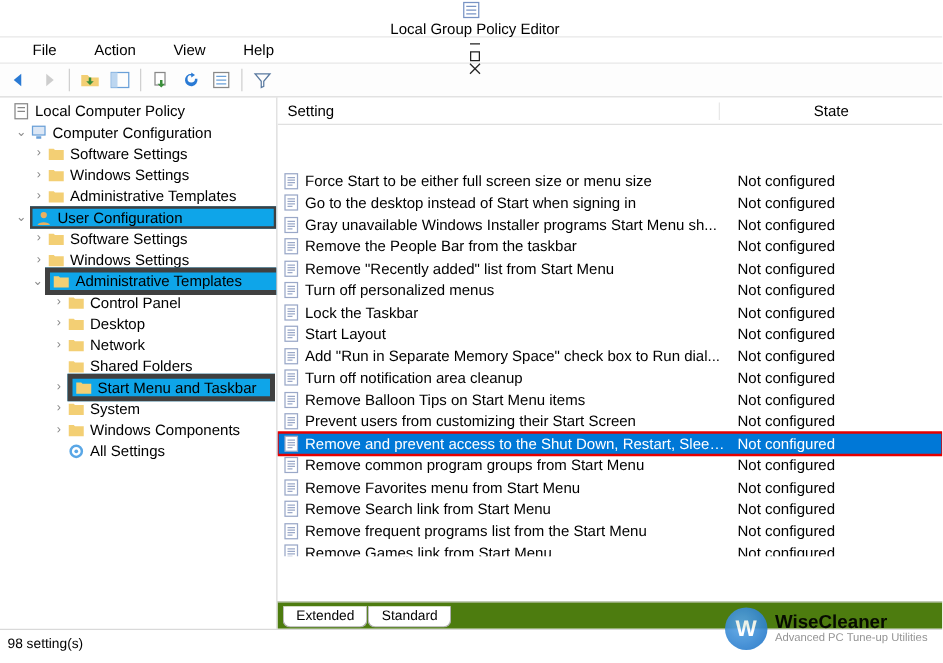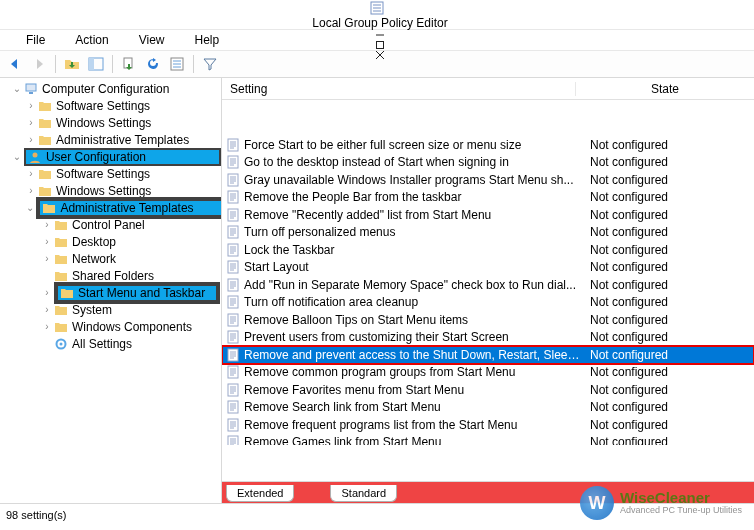--- a/index.html
+++ b/index.html
@@ -95,43 +95,43 @@
   }
   .list-row .row-setting {
     width:336px; overflow:hidden; text-overflow:ellipsis; white-space:nowrap;
   }
   .list-row .row-state { flex:1; padding-left: 10px; white-space:nowrap;}
   .list-row.selected {
     background:#0078d7; color:#fff; outline: 2px solid #e60000; outline-offset:-1px;
   }
   .tabs {
     height: 22px; border-top:1px solid #d9d9d9; display:flex; align-items:flex-end;
-    padding-left:4px; gap:0; background:#ef4444;
+    padding-left:4px; gap:0; background:#4d7c0f;
   }
   .tab {
     padding:2px 10px 2px 10px; border:1px solid #b0b0b0; border-top:none;
     border-bottom-left-radius:6px; border-bottom-right-radius:6px;
     font-size:11px; background:#fff; position:relative; top:-1px;
   }
-  .tab.active { background:#fff;margin-left:36px; }
+  .tab.active { background:#fff; }
   .statusbar {
     height:22px; border-top:1px solid #d9d9d9;
     display:flex; align-items:center; padding:0 6px; font-size:11px;
   }
   .watermark {
     position:absolute; right:12px; bottom:10px; display:flex; align-items:center; gap:6px;
     opacity:0.9;
   }
   .watermark .wc-logo {
     width:34px; height:34px; border-radius:50%;
     background: radial-gradient(circle at 40% 40%, #5aa7e6, #1a6fc4);
     display:flex; align-items:center; justify-content:center; color:#fff; font-weight:bold; font-size:18px;
   }
   .watermark .wc-text { line-height:1.05; }
-  .watermark .wc-main { color:#4d7c0f; font-weight:bold; font-size:15px;}
+  .watermark .wc-main { color:#000000; font-weight:bold; font-size:15px;}
   .watermark .wc-sub  { color:#888; font-size:9px;}
   
   svg.folder path.back { fill:#f3cf74; }
   svg.policy rect { fill:#fff; stroke:#9aa8c8; }
   svg.policy line { stroke:#9aa8c8; }
   svg.policy-root rect { fill:#fff; stroke:#888;}
 </style>
 </head>
 <body>
 
@@ -219,20 +219,28 @@
   <div class="tool-btn">
       <svg width="16" height="16" viewBox="0 0 16 16">
         <path d="M2 3h12l-5 6v4l-2 1v-5z" fill="none" stroke="#5a7aa0" stroke-width="1"></path>
       </svg>
     </div>
 </div>
 
 <div class="main">
 
   <div class="tree-pane">
+    <div class="tree-node" style="padding-left:10px">
+      <span class="node-icon"><svg class="policy-root" width="14" height="14" viewBox="0 0 14 14">
+            <rect x="2" y="1" width="10" height="12"></rect>
+            <line x1="4" y1="4" x2="10" y2="4" stroke="#888"></line>
+            <line x1="4" y1="7" x2="10" y2="7" stroke="#888"></line>
+          </svg></span>
+      <span class="node-label">Local Computer Policy</span>
+    </div>
 
     <div class="tree-node indent-1">
       <span class="exp">⌄</span>
       <span class="node-icon"><svg width="14" height="14" viewBox="0 0 14 14">
             <rect x="2" y="2" width="10" height="7" fill="#dce7f5" stroke="#6aa0d8"></rect>
             <rect x="5" y="10" width="4" height="2" fill="#6aa0d8"></rect>
           </svg></span>
       <span class="node-label">Computer Configuration</span>
     </div>
     <div class="tree-node indent-2">

